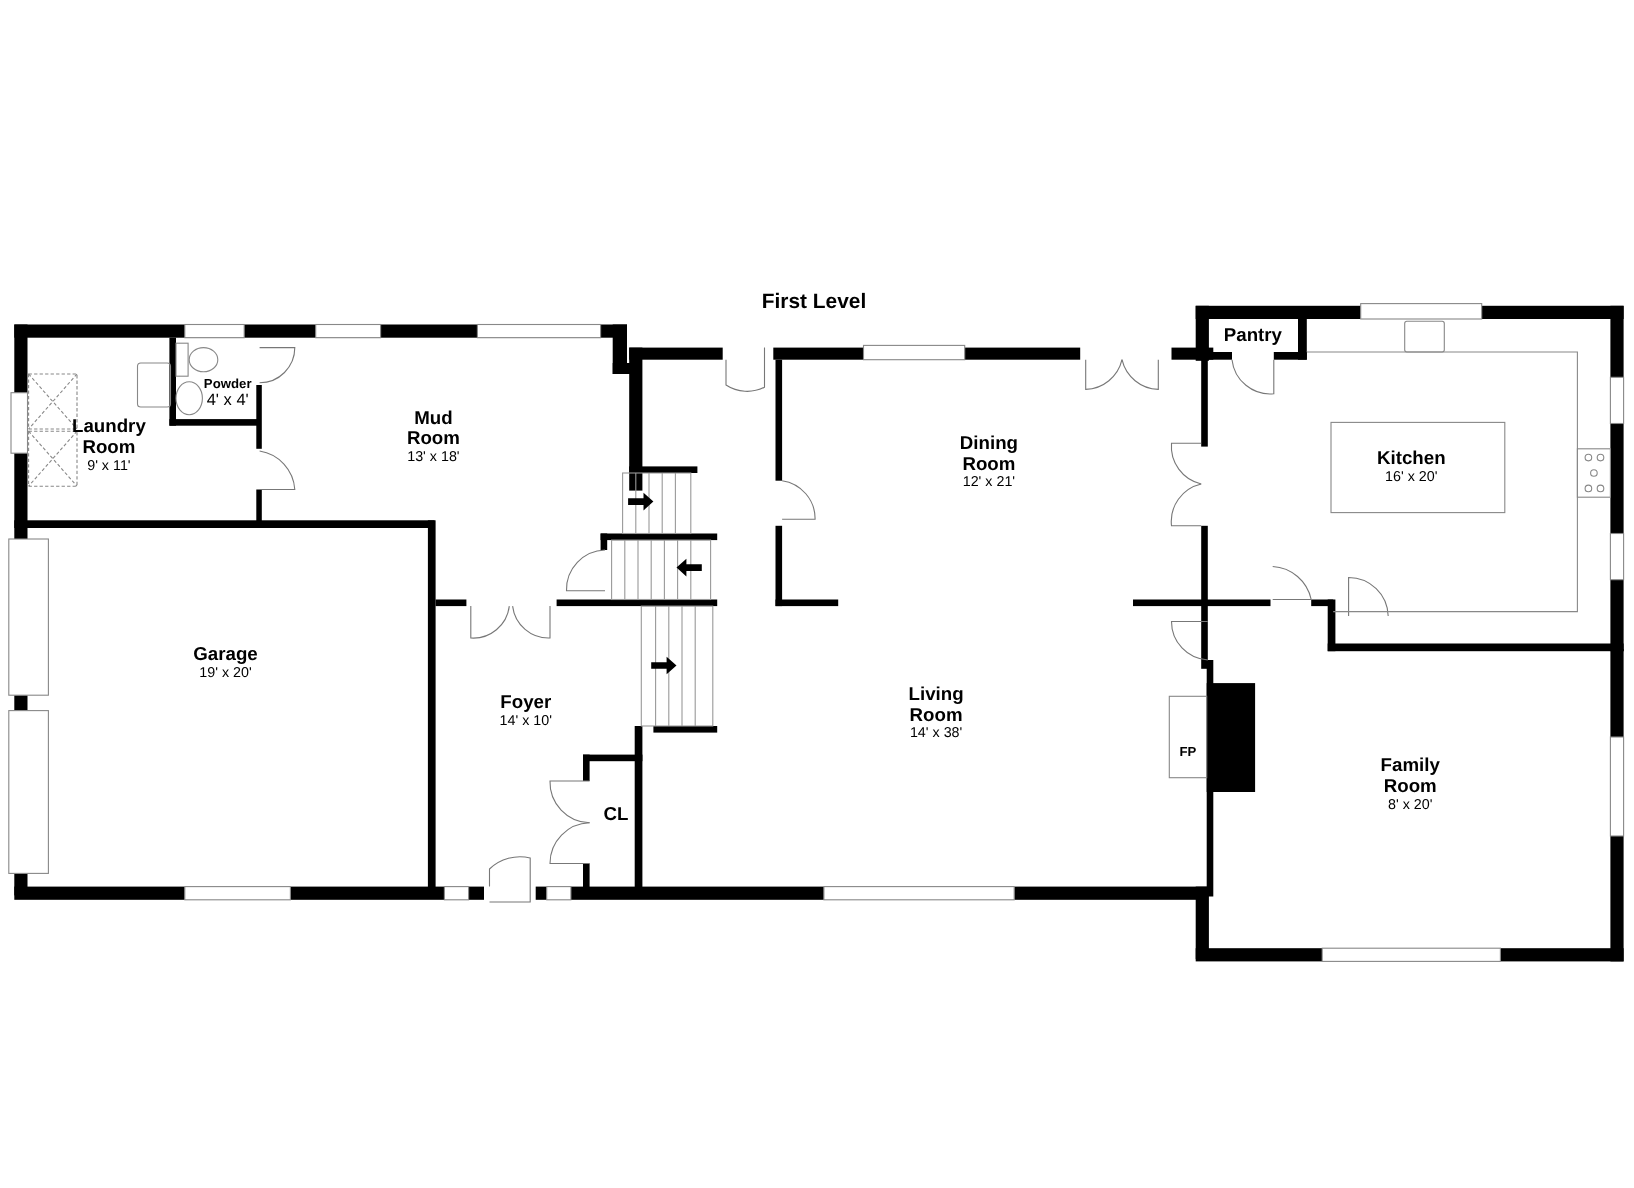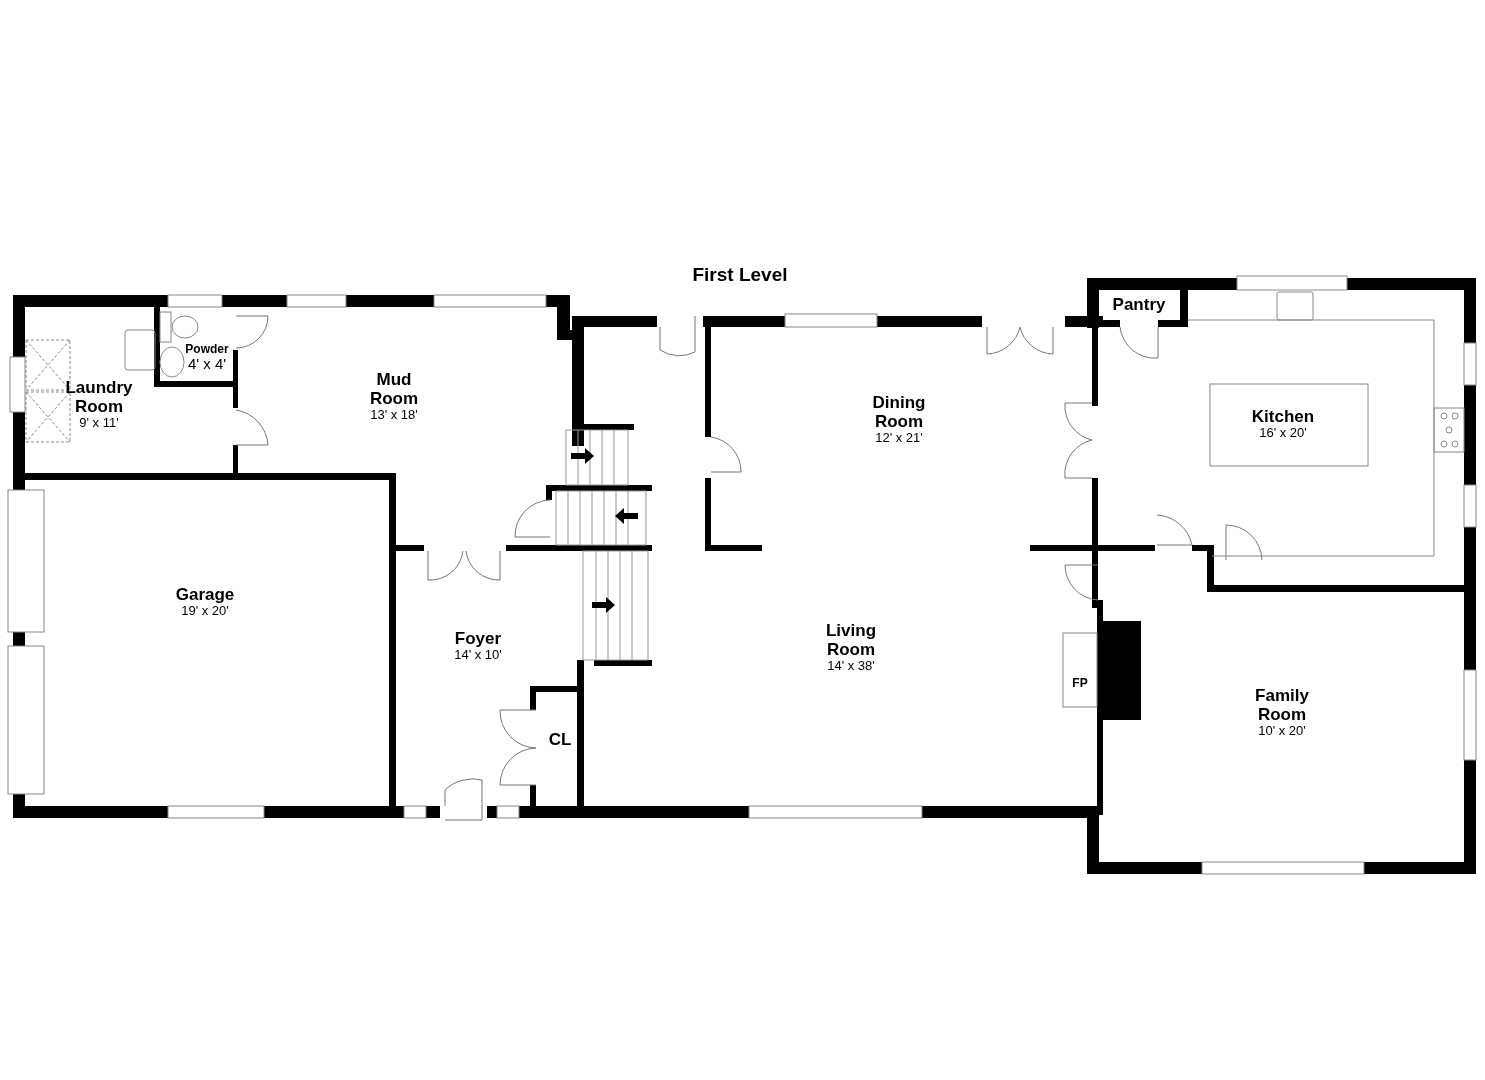--- a/index.html
+++ b/index.html
@@ -226,14 +226,14 @@
 <div class="lbl" style="left:1139px; top:295px;">
   <span class="name">Pantry</span>
 </div>
 <div class="lbl" style="left:1283px; top:407px;">
   <span class="name">Kitchen</span>
   <span class="dim">16' x 20'</span>
 </div>
 <div class="lbl" style="left:1282px; top:686px;text-align:center;">
   <span class="name">Family</span>
   <span class="name">Room</span>
-  <span class="dim">10' x 20'</span>
+  <span class="dim">8' x 20'</span>
 </div>
 
 </body></html>

